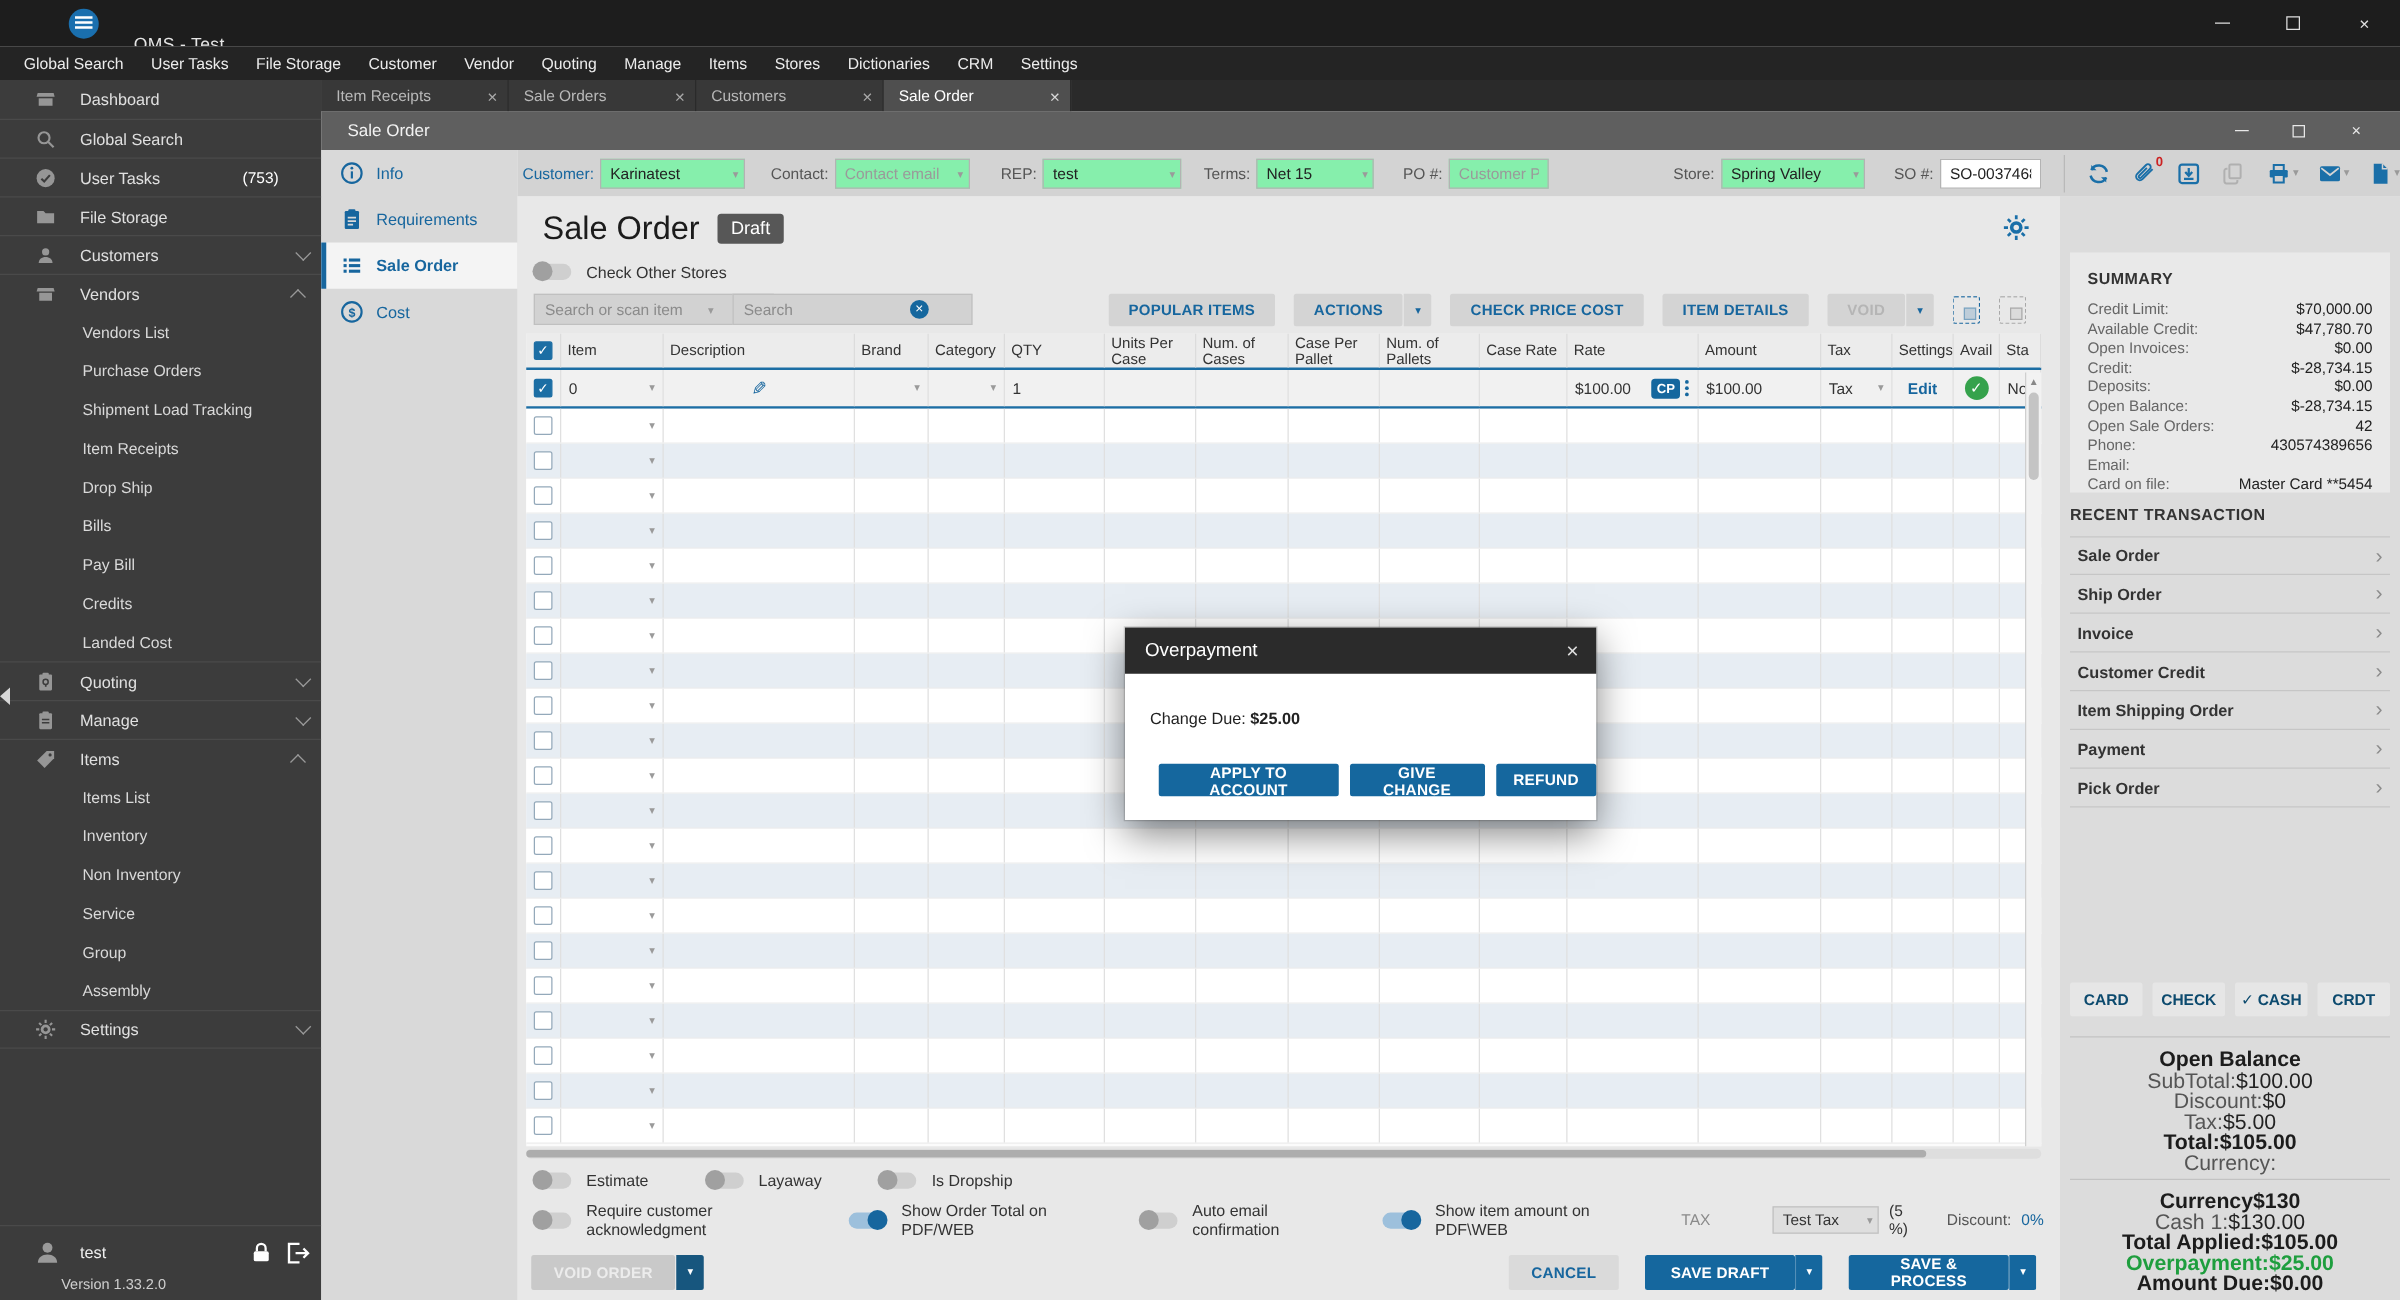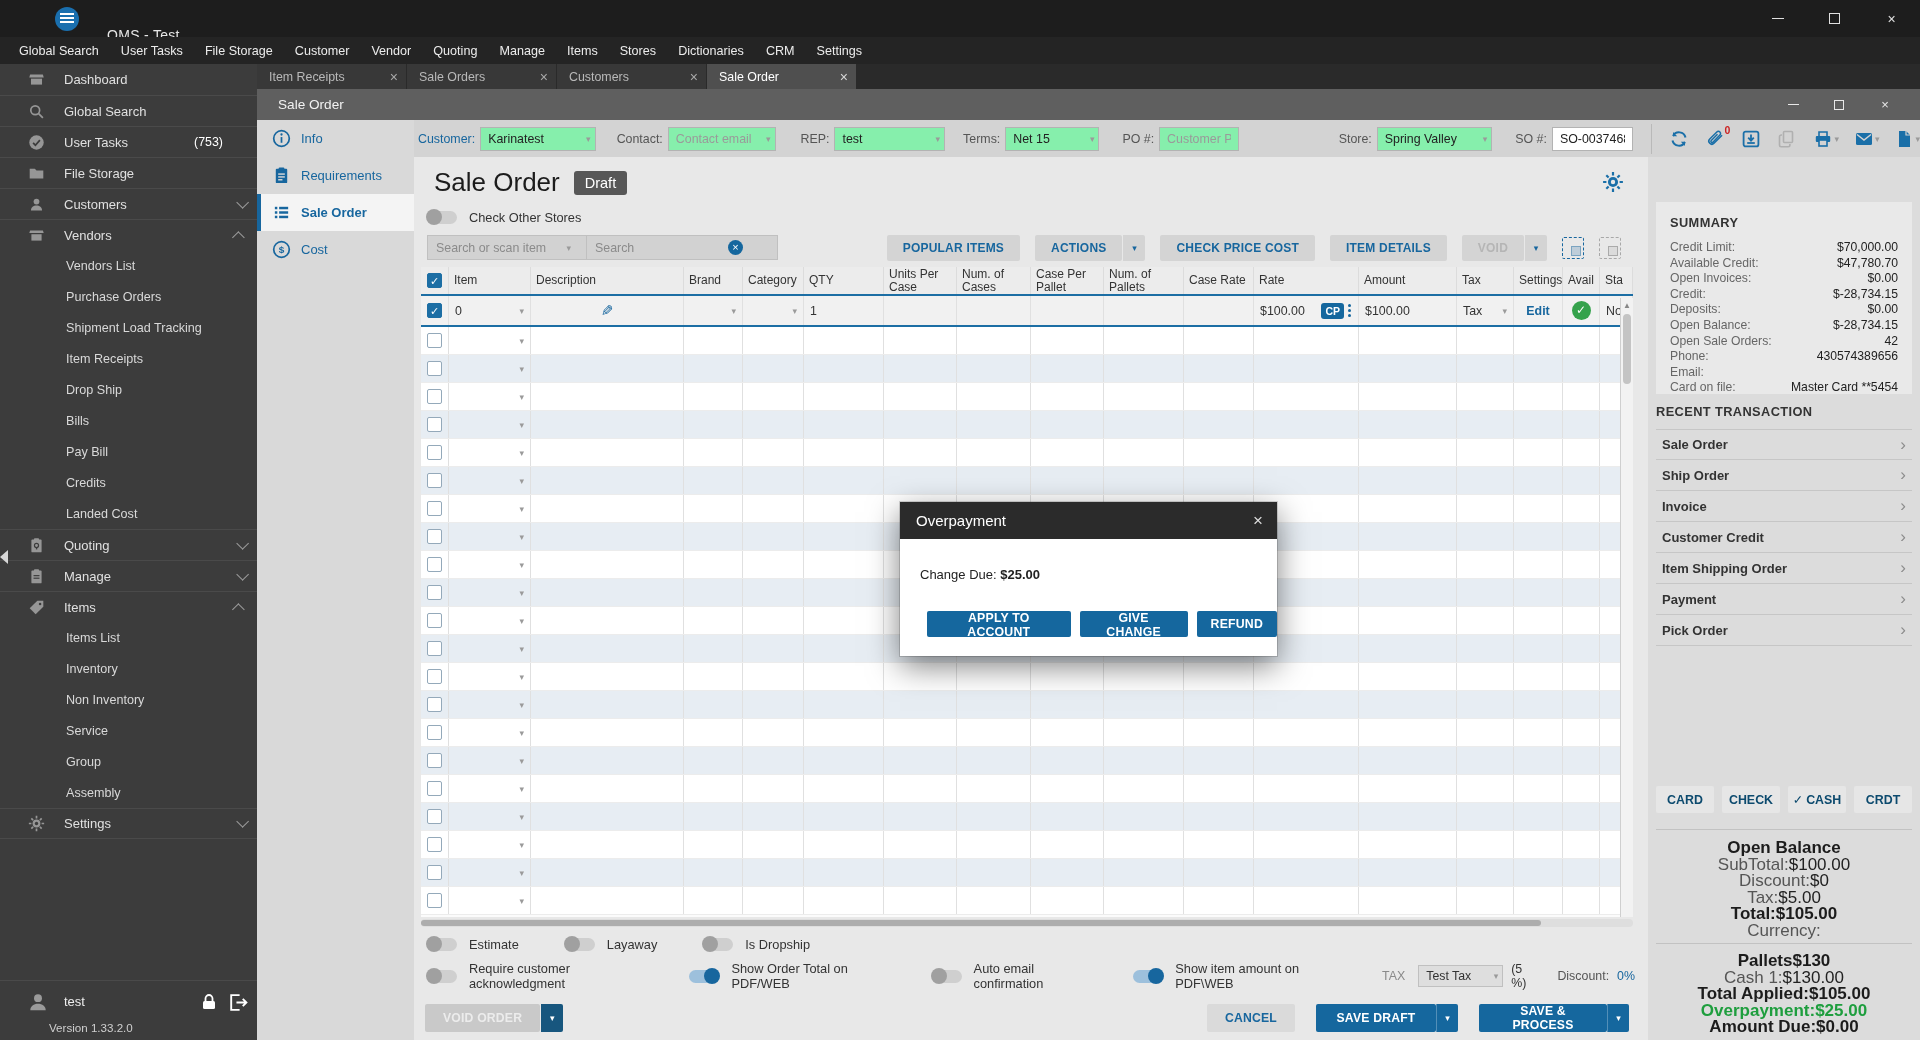--- a/index.html
+++ b/index.html
@@ -138,21 +138,21 @@
   .vscroll .arr { display:block; text-align:center; color:#888; font-size:8px; padding-top:3px; }
   .vscroll .thumb { position:absolute; top:16px; left:2px; width:8px; height:70px; background:#c4c4c4; border-radius:4px; }
   .hscroll { position:absolute; left:7px; top:762px; width:1212px; height:8px; background:#dedede; border-radius:4px; }
   .hscroll .thumb { position:absolute; left:0; top:1px; height:6px; width:1120px; background:#adadad; border-radius:3px; }
 
   
   .opt-row1 { position:absolute; left:13px; top:780px; display:flex; gap:46px; }
   .opt-row2 { position:absolute; left:13px; top:804px; width:1208px; display:flex; gap:42px; align-items:center; }
   .taxgrp { margin-left:auto; display:flex; align-items:center; gap:8px; font-size:12.4px; color:#333; }
   .taxgrp .flabel { color:#8a8a8a; }
-  .taxbox { position:relative; width:96px; }
+  .taxbox { position:relative; width:96px;margin-left:37px; }
   .taxbox input { width:100%; height:22px; border:1px solid #c0c0c0; background:#dedede; font:12.3px "Liberation Sans","DejaVu Sans",sans-serif; color:#333; padding:0 16px 0 7px; }
   .taxbox .dd { position:absolute; right:5px; top:6px; }
   .bluelink { color:#17669e; }
   .footer-bar { position:absolute; left:0; right:0; top:838px; height:45px; display:flex; align-items:center; }
   .voidgrp { margin-left:11px; display:flex; gap:1px; }
   .btn { height:28px; border:none; border-radius:2px; font:700 12.2px "Liberation Sans","DejaVu Sans",sans-serif; letter-spacing:.2px; padding:0 18px; }
   .btn.gray { background:#dadada; color:#17669e; }
   .btn.voidb { background:#c9c9c9; color:#ececec; }
   .btn.blue { background:#15679e; color:#fff; }
   .aseg { width:22px; height:28px; display:flex; align-items:center; justify-content:center; font-size:9px; border-radius:0 2px 2px 0; }
@@ -1315,21 +1315,21 @@
     <div class="brow bold">
         <span class="k">Total:</span>
         <span class="v">$105.00</span>
       </div>
     <div class="brow">
         <span class="k bluelink">Currency:</span>
       </div>
   </div>
   <div class="payments">
     <div class="brow bold">
-        <span class="k">Pallets</span>
+        <span class="k">Currency</span>
         <span class="v">$130</span>
       </div>
     <div class="brow">
         <span class="k">Cash 1:</span>
         <span class="v">$130.00</span>
       </div>
     <div class="brow bold">
         <span class="k">Total Applied:</span>
         <span class="v">$105.00</span>
       </div>

